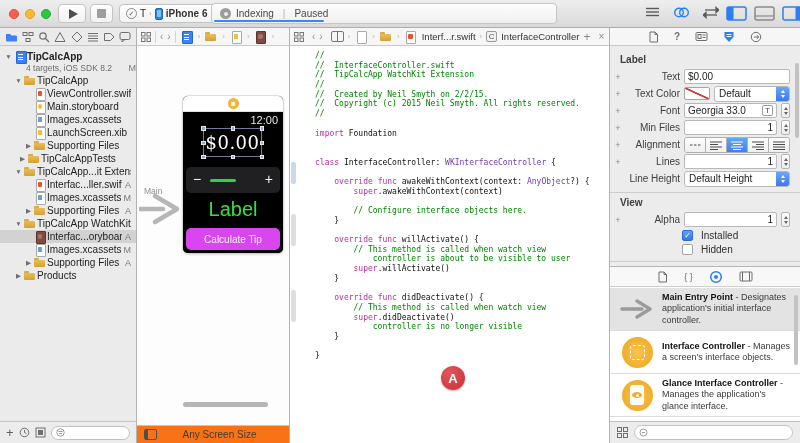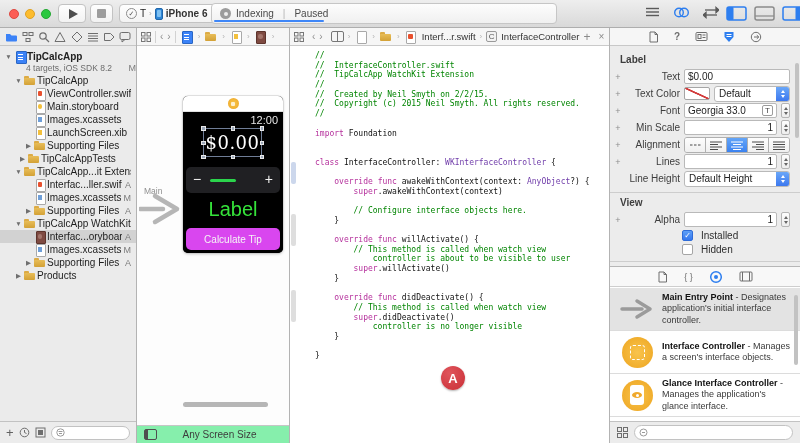--- a/index.html
+++ b/index.html
@@ -79,21 +79,21 @@
 .hdl{position:absolute;width:4.5px;height:4.5px;background:#9aa6b8;border:.5px solid #e8e8e8}
 .slider{position:absolute;left:3px;top:55px;width:94px;height:26px;background:#202023;border-radius:5px}
 .smin{position:absolute;left:7px;top:4px;color:#f2f2f2;font-size:14px}
 .splus{position:absolute;right:7px;top:4px;color:#f2f2f2;font-size:14px}
 .sline{position:absolute;left:24px;top:12px;width:26px;height:2.5px;background:#2bd44c;border-radius:1.5px}
 .wlabel{position:absolute;left:0;width:100%;top:86px;text-align:center;color:#35e23a;font-size:20px}
 .wbutton{position:absolute;left:3px;top:116px;width:94px;height:22px;background:#d946ef;border-radius:5px;color:#f5f5f5;font-size:10px;display:flex;align-items:center;justify-content:center}
 .main-arrow{position:absolute;left:2px;top:140px;width:46px;height:38px}
 .main-arrow .mtxt{position:absolute;left:5px;top:0;font-size:8.5px;color:#8f8f8f}
 .hscroll{position:absolute;left:46px;top:356px;width:85px;height:5px;background:#b6b6b6;border-radius:2.5px}
-.ib-footer{position:absolute;left:0;right:0;bottom:0;height:18px;background:#86efac;border-top:1px solid #c6c6c6;display:flex;align-items:center;padding:0 7px;color:#3d3d3d}
+.ib-footer{position:absolute;left:0;right:0;bottom:0;height:18px;background:#f97316;border-top:1px solid #c6c6c6;display:flex;align-items:center;padding:0 7px;color:#3d3d3d}
 .sizeic{width:13px;height:11px;border:1.5px solid #4f4f4f;border-radius:2px;position:relative;flex:none}
 .sizeic:before{content:"";position:absolute;left:0;top:0;bottom:0;width:3px;background:#4f4f4f}
 .ibft{flex:1;text-align:center;font-size:10px}
 
 .code-area{position:absolute;top:18px;left:0;right:0;bottom:0;padding:5px 0 0 25px;font-family:"DejaVu Sans Mono",monospace;font-size:8px;background:#fff}
 .cl{height:9.7px;line-height:9.7px;white-space:pre}
 .c{color:#008400}.k{color:#b5309c}.t{color:#703daa}.p{color:#111}
 .sym-badge{width:11px;height:11px;border:1px solid #9a9a9a;background:#f2f2f2;color:#555;border-radius:2px;font-size:8px;display:flex;align-items:center;justify-content:center;flex:none}
 .jfile{color:#333;font-size:9.5px}
 .jplus{margin-left:auto;color:#8a8a8a;font-size:12px}
@@ -608,21 +608,21 @@
             <span>Georgia 33.0</span>
             <span class="tbox">T</span>
           </span>
         <span class="stepper">
             <i class="up"></i>
             <i class="dn"></i>
           </span>
       </div>
       <div class="irow">
         <span class="plus">+</span>
-        <span class="ilabel">Min Scale</span>
+        <span class="ilabel">Min Files</span>
         <span class="ifield num">
             <span>1</span>
           </span>
         <span class="stepper">
             <i class="up"></i>
             <i class="dn"></i>
           </span>
       </div>
       <div class="irow">
         <span class="plus">+</span>

